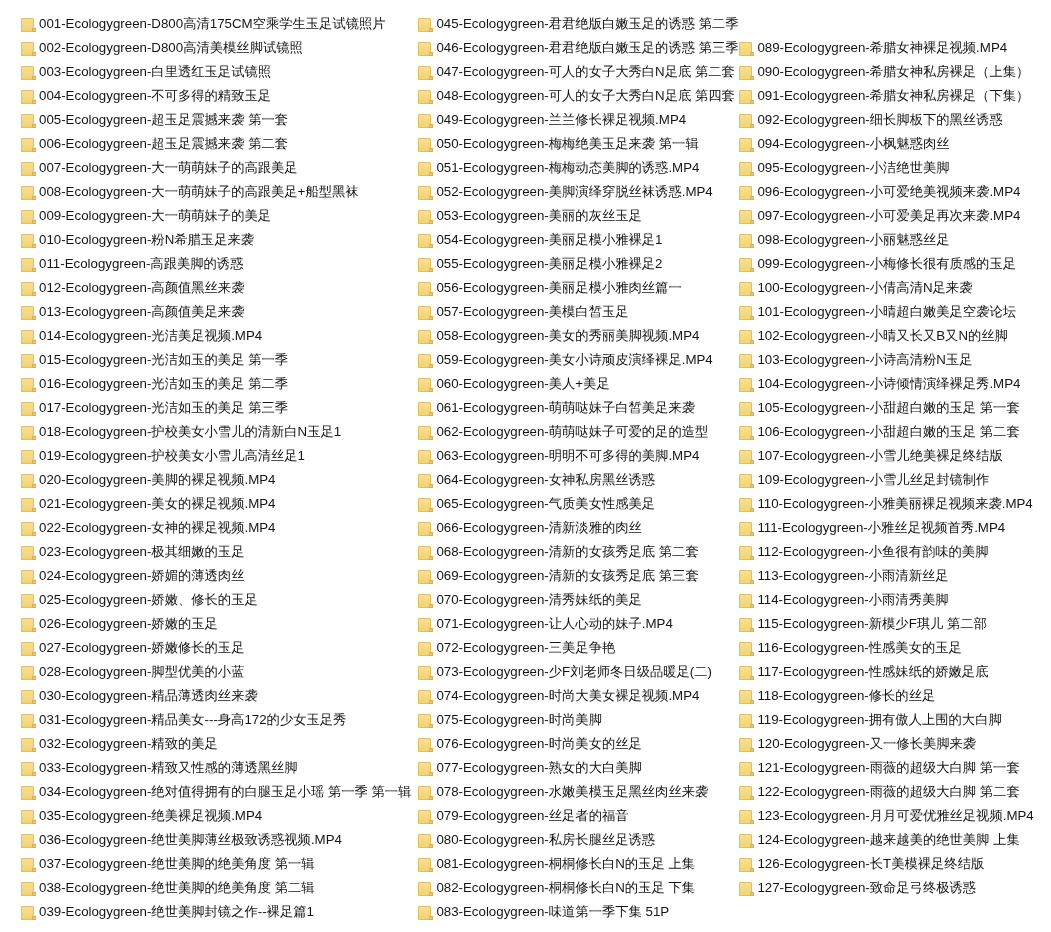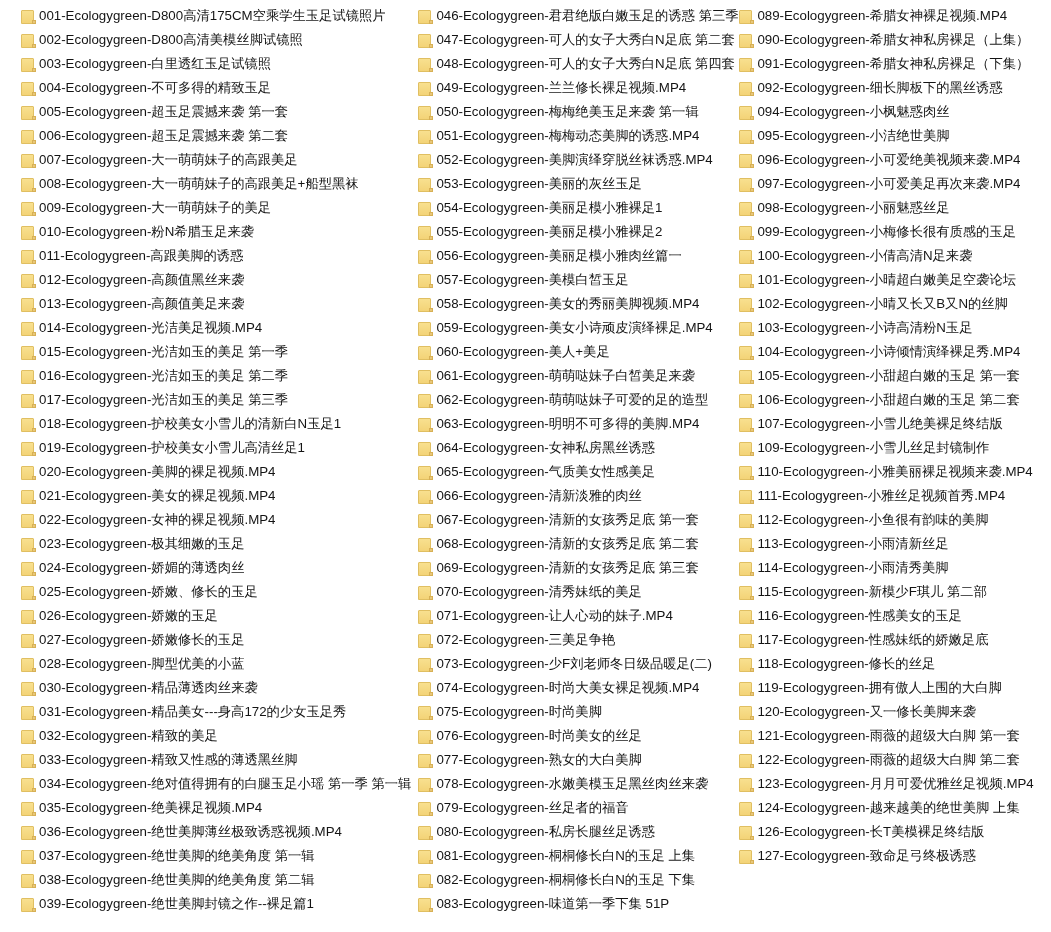--- a/index.html
+++ b/index.html
@@ -13,21 +13,21 @@
     font-family: "Liberation Sans", "DejaVu Sans", sans-serif;
     color: #111111;
     overflow: hidden;
   }
   #file-listing {
     position: relative;
     width: 1051px;
     height: 932px;
     display: flex;
     flex-direction: row;
-    align-items: flex-start;
+    align-items: center;
   }
   .column {
     display: flex;
     flex-direction: column;
     align-items: flex-start;
     padding-top: 4px;
   }
   .col-1 { width: 400px; padding-left: 21px; }
   .col-2 { width: 310px; padding-left: 7px; }
   .col-3 { width: 320px; padding-left: 11px; }
@@ -351,20 +351,27 @@
         </span>
         <span class="file-name">039-Ecologygreen-绝世美脚封镜之作--裸足篇1</span>
       </div>
     </div>
   <div class="column col-2">
       <div class="file-row">
         <span class="folder-icon">
           <span class="fbody"></span>
           <span class="ftab"></span>
         </span>
+        <span class="file-name">045-Ecologygreen-君君绝版白嫩玉足的诱惑 第二季</span>
+      </div>
+      <div class="file-row">
+        <span class="folder-icon">
+          <span class="fbody"></span>
+          <span class="ftab"></span>
+        </span>
         <span class="file-name">046-Ecologygreen-君君绝版白嫩玉足的诱惑 第三季</span>
       </div>
       <div class="file-row">
         <span class="folder-icon">
           <span class="fbody"></span>
           <span class="ftab"></span>
         </span>
         <span class="file-name">047-Ecologygreen-可人的女子大秀白N足底 第二套</span>
       </div>
       <div class="file-row">
@@ -492,27 +499,20 @@
           <span class="ftab"></span>
         </span>
         <span class="file-name">065-Ecologygreen-气质美女性感美足</span>
       </div>
       <div class="file-row">
         <span class="folder-icon">
           <span class="fbody"></span>
           <span class="ftab"></span>
         </span>
         <span class="file-name">066-Ecologygreen-清新淡雅的肉丝</span>
-      </div>
-      <div class="file-row">
-        <span class="folder-icon">
-          <span class="fbody"></span>
-          <span class="ftab"></span>
-        </span>
-        <span class="file-name">067-Ecologygreen-清新的女孩秀足底 第一套</span>
       </div>
       <div class="file-row">
         <span class="folder-icon">
           <span class="fbody"></span>
           <span class="ftab"></span>
         </span>
         <span class="file-name">068-Ecologygreen-清新的女孩秀足底 第二套</span>
       </div>
       <div class="file-row">
         <span class="folder-icon">

